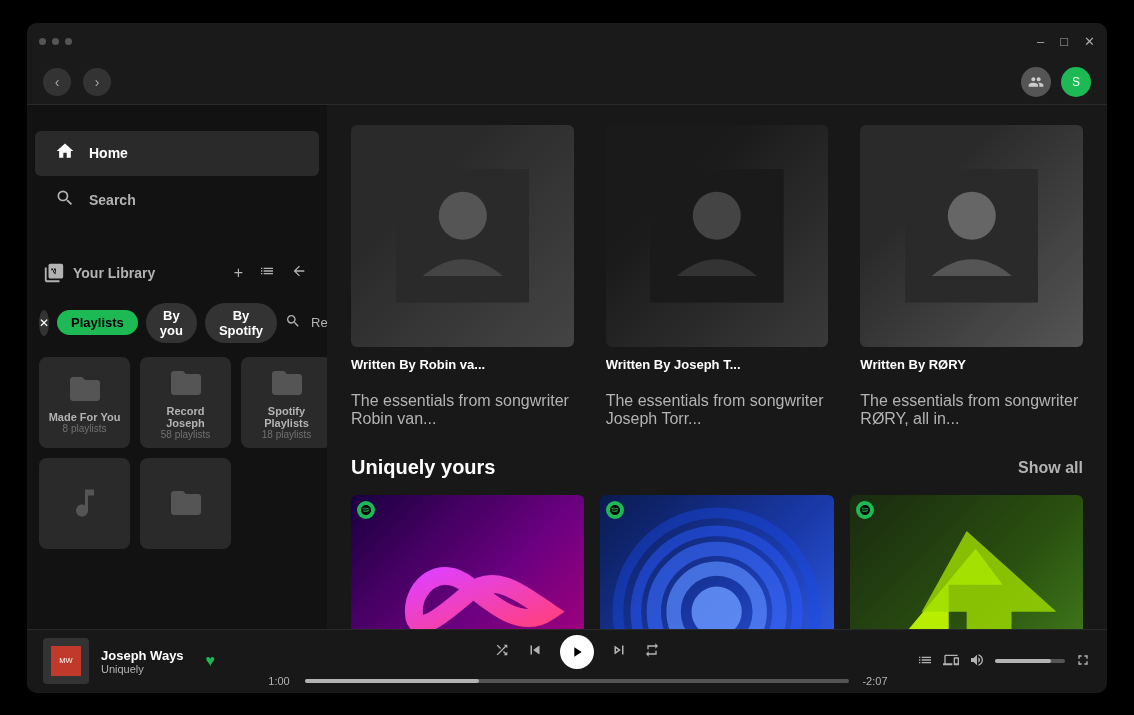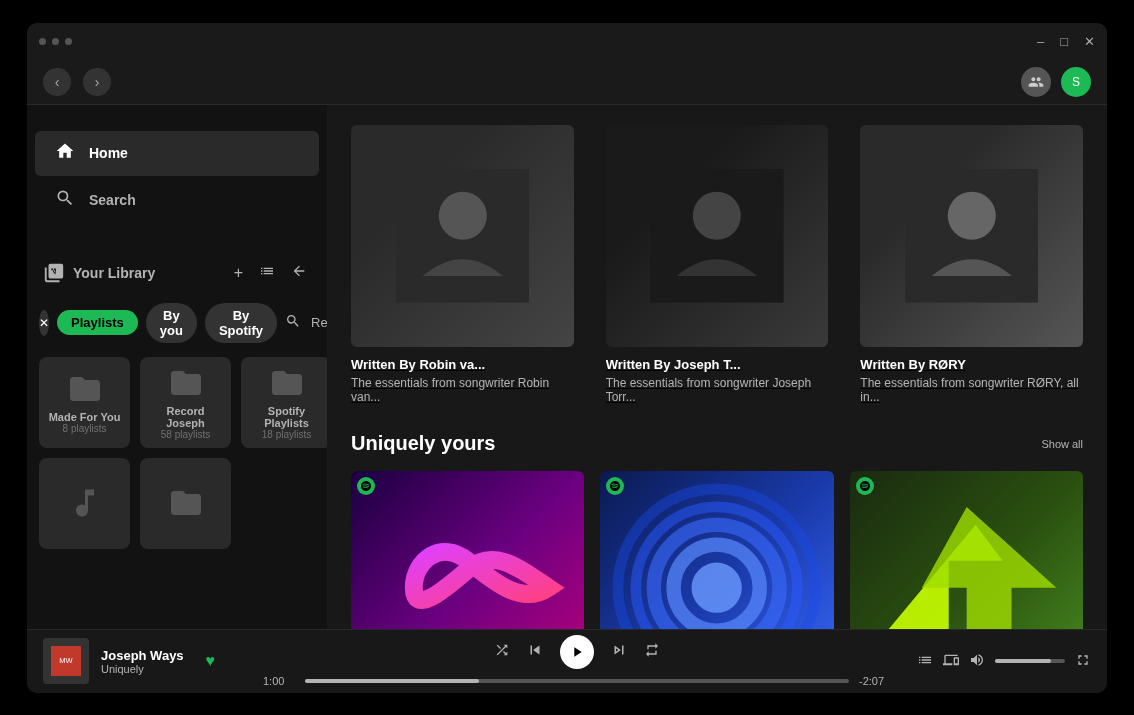--- a/index.html
+++ b/index.html
@@ -197,29 +197,28 @@
       margin-bottom: 16px;
       gap: 36px;
     }
     .section-title {
       color: #fff;
       font-size: 20px;
       font-weight: 700;
     }
     .show-all-btn {
       background: none; border: none;
-      color: #b3b3b3; font-size: 11px;
-      font-weight: 400; cursor: pointer; text-align: center;
+      color: #b3b3b3; font-size: 16px;
+      font-weight: 700; cursor: pointer; text-align: center;
     }
     
     .cards-row {
       display: flex;
       gap: 32px;
       margin-bottom: 28px;
-      text-decoration: underline;
     }
     .written-card {
       flex: 1;
       cursor: pointer;
     }
     .written-card-img {
       width: 100%;
       aspect-ratio: 1;
       border-radius: 6px;
       background: #2a2a2a;
@@ -231,22 +230,22 @@
     .written-card-title {
       color: #fff;
       font-size: 13px;
       font-weight: 700;
       white-space: nowrap;
       overflow: hidden;
       text-overflow: ellipsis;
     }
     .written-card-sub {
       color: #b3b3b3;
-      font-size: 12px;
-      margin-top: 4px;
+      font-size: 16px;
+      margin-top: 20px;
       display: -webkit-box;
       -webkit-line-clamp: 2;
       -webkit-box-orient: vertical;
       overflow: hidden;
     }
     
     .uniquely-cards {
       display: flex;
       gap: 16px;
     }
@@ -331,21 +330,21 @@
       cursor: pointer; font-size: 16px;
     }
     .ctrl-btn.play {
       width: 34px; height: 34px; border-radius: 50%; background: #fff;
       color: #000; display: flex; align-items: center; justify-content: center;
       font-size: 14px;
     }
     .progress-row {
       display: flex; align-items: center; gap: 10px; width: 100%;
     }
-    .time-label { color: #b3b3b3; font-size: 11px; min-width: 32px; text-align: left; }
+    .time-label { color: #b3b3b3; font-size: 11px; min-width: 32px; text-align: center; }
     .progress-bar {
       flex: 1; height: 4px; background: #555; border-radius: 2px; cursor: pointer;
       position: relative;
     }
     .progress-fill {
       height: 100%; background: #b3b3b3; border-radius: 2px;
       position: absolute; left: 0; top: 0;
     }
     
     .player-right {

